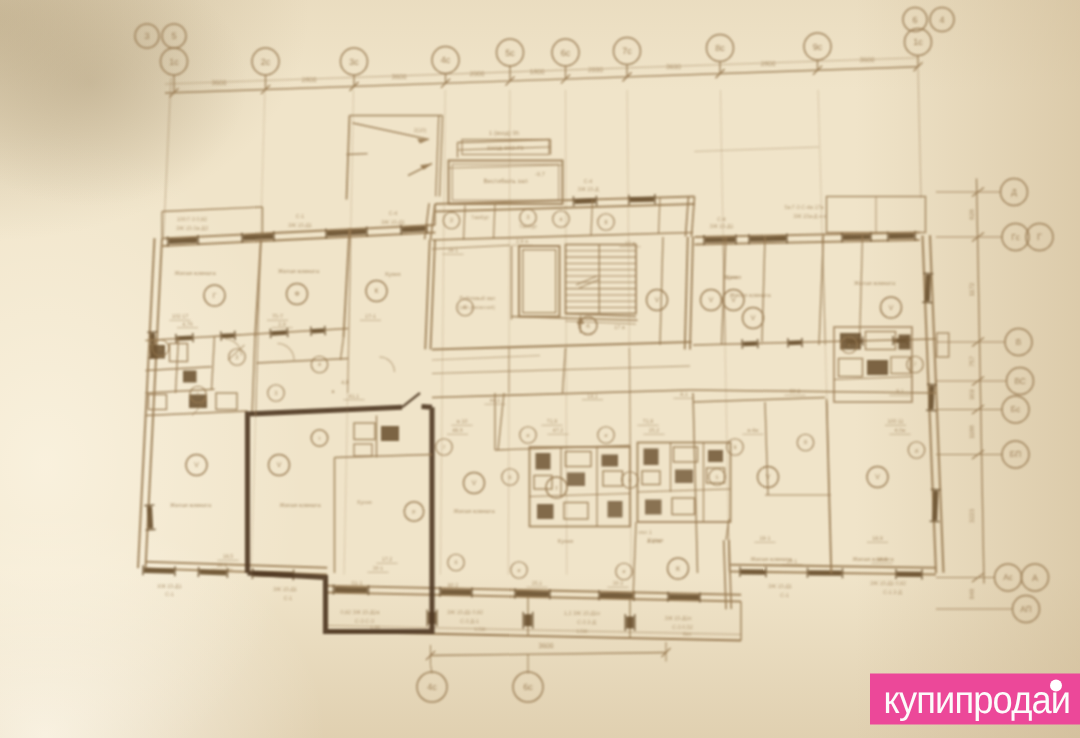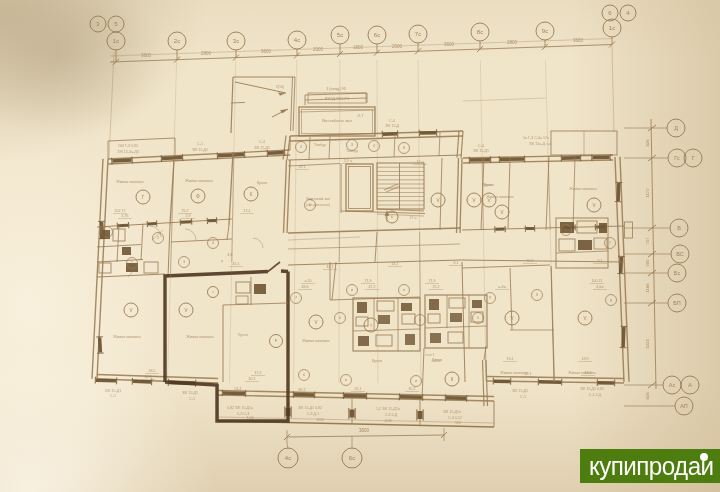--- a/index.html
+++ b/index.html
@@ -11,21 +11,21 @@
        radial-gradient(ellipse 140px 110px at 60px 55px, rgba(150,130,95,0.28), rgba(150,130,95,0) 75%),
        radial-gradient(ellipse 300px 210px at -10px 10px, rgba(168,148,112,0.5), rgba(168,148,112,0) 72%),
        radial-gradient(ellipse 230px 300px at 30px 310px, rgba(255,249,234,0.6), rgba(255,249,234,0) 75%),
        radial-gradient(ellipse 240px 190px at 30px 490px, rgba(255,250,238,0.75), rgba(255,250,238,0) 78%),
        linear-gradient(to left, rgba(200,178,140,0.5), rgba(200,178,140,0) 150px),
        linear-gradient(to top, rgba(202,180,142,0.42), rgba(202,180,142,0) 110px),
        linear-gradient(to bottom, rgba(208,188,152,0.18), rgba(208,188,152,0) 60px);
   }
   svg { position:absolute; left:0; top:0; filter: blur(0.55px); }
   #wm { position:absolute; left:580px; top:449px; width:140px; height:34px;
-        background:#4d7c0f; }
+        background:#ec4899; }
   #wm span { position:absolute; left:9px; top:2px; color:#fcfcfb; font-size:26px; letter-spacing:-0.6px; display:inline-block; transform:scaleX(0.93); transform-origin:0 0; }
   #wmdot { position:absolute; left:700px; top:453px; width:8px; height:8px; border-radius:50%;
         background:#ffffff; }
 </style>
 </head>
 <body>
 <div id="page">
 
   <div id="vign"></div>
 

